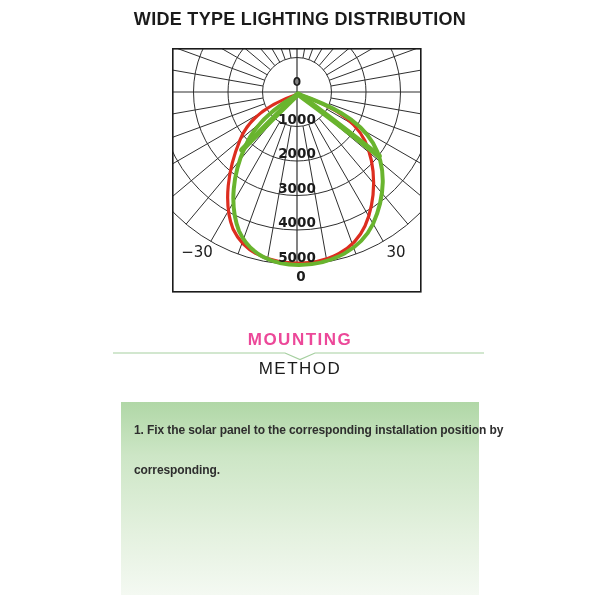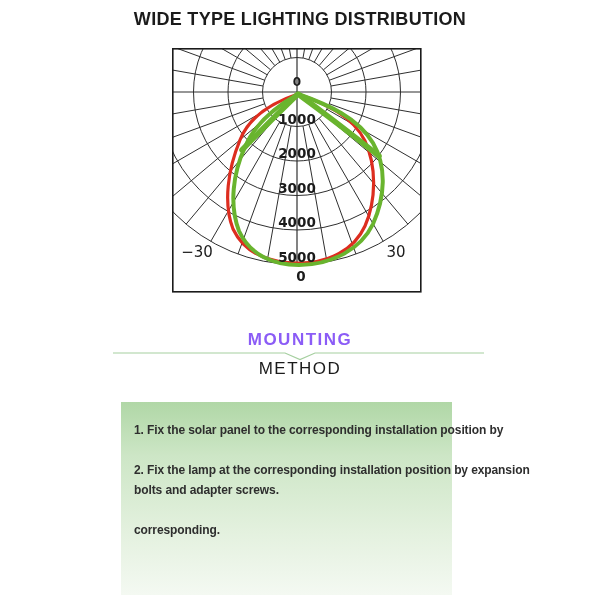--- a/index.html
+++ b/index.html
@@ -2,25 +2,25 @@
 <html><head>
 <meta charset="utf-8">
 <style>
   html,body{margin:0;padding:0;background:#ffffff;}
   .page{position:relative;width:600px;height:600px;background:#fff;overflow:hidden;
         font-family:"Liberation Sans","DejaVu Sans",sans-serif;}
   .page-title{position:absolute;top:9px;left:0;width:600px;text-align:center;
         font-size:18px;font-weight:bold;letter-spacing:.3px;color:#1b1b1b;}
   .chart{position:absolute;left:172px;top:48px;}
   .mounting-word1{position:absolute;top:330px;left:0;width:600px;text-align:center;
-        font-size:17px;font-weight:bold;letter-spacing:1.5px;color:#8b5cf6;}
+        font-size:17px;font-weight:bold;letter-spacing:1.5px;color:#ec4899;}
   .mounting-word2{position:absolute;top:359px;left:0;width:600px;text-align:center;
         font-size:17px;font-weight:normal;letter-spacing:1.5px;color:#1b1b1b;}
   .divider{position:absolute;left:113px;top:351px;}
-  .instruction-box{position:absolute;left:121px;top:402px;width:331px;height:193px;
+  .instruction-box{position:absolute;left:121px;top:402px;width:358px;height:193px;
         box-sizing:border-box;padding:18px 14px 0 13px;
         background:linear-gradient(180deg,#b0d7a6 0%,#cde6c6 28%,#e4f1df 68%,#f4f9f2 100%);}
   .instr-item{margin:0 0 20px 0;}
   .instr-line{font-size:12px;font-weight:bold;color:#2e2e2e;line-height:20px;
         letter-spacing:-0.1px;white-space:nowrap;}
   svg text{font-family:"DejaVu Sans","Liberation Sans",sans-serif;}
 </style>
 </head>
 <body>
 
@@ -100,21 +100,17 @@
     <path id="divider-path" d="M0,2 H172 L187,8.5 L202,2 H371" fill="none" stroke-width="1.2" stroke="#a5cf9f"></path>
   </svg>
 
   <div class="mounting-word2">METHOD</div>
 
   <div class="instruction-box">
     <div class="instr-item">
       <div class="instr-line">1. Fix the solar panel to the corresponding installation position by</div>
     </div>
     <div class="instr-item">
-      <div class="instr-line">2. Fix the lamp at the corresponding installation position by expansion</div>
-      <div class="instr-line">bolts and adapter screws.</div>
-    </div>
-    <div class="instr-item">
       <div class="instr-line">corresponding.</div>
     </div>
   </div>
 
 </div>
 
 </body></html>

